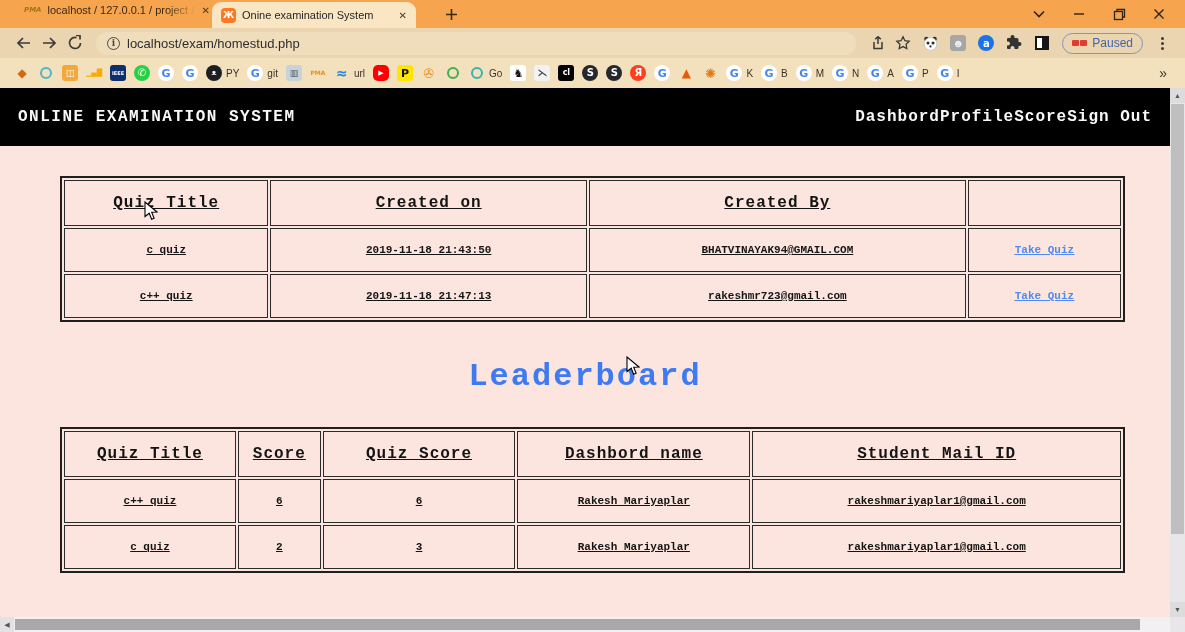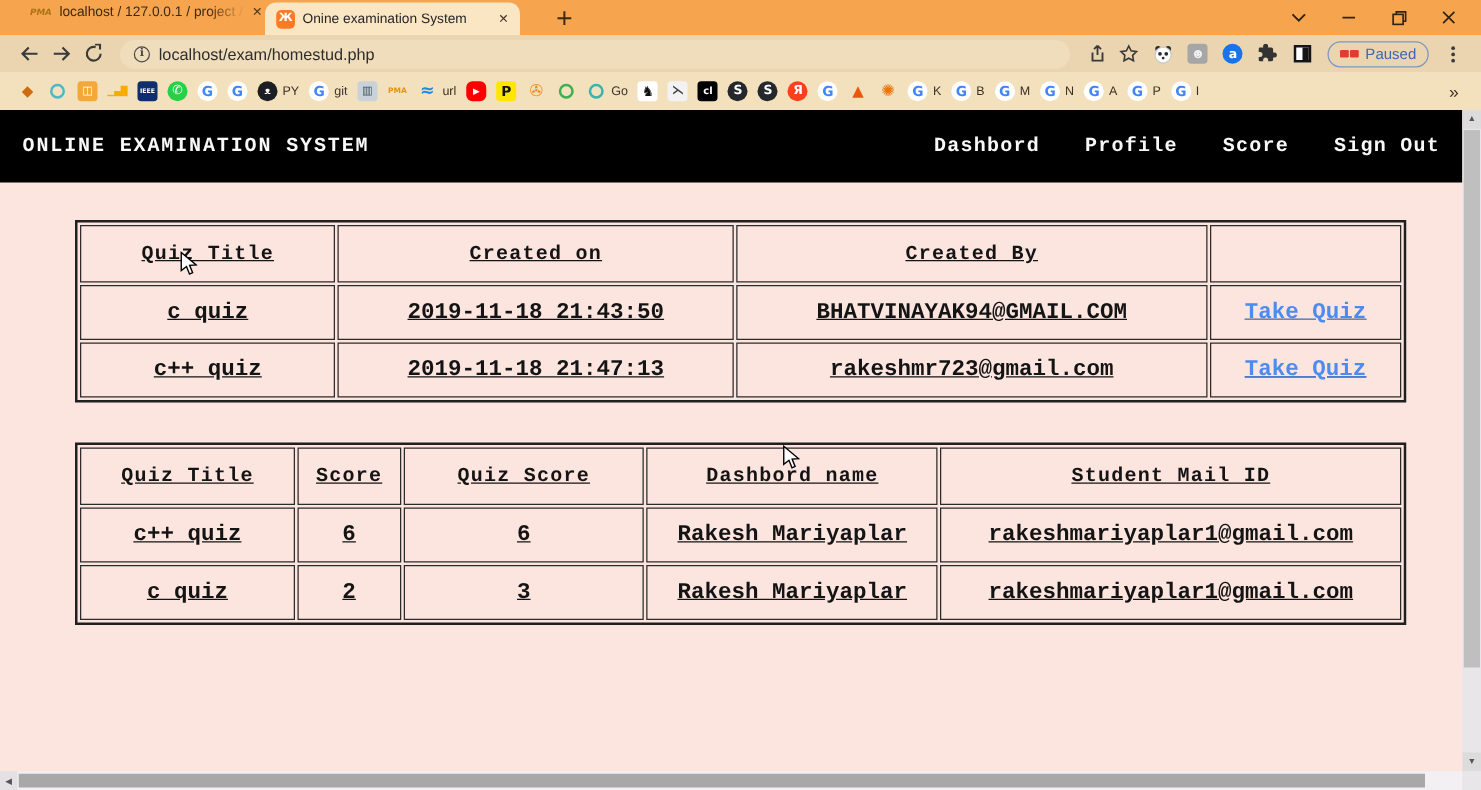--- a/index.html
+++ b/index.html
@@ -61,33 +61,33 @@
   .bm-lb { font-size:10px; color:#3c3127; }
   .bm-overflow { margin-left:auto; font-size:14px; color:#3c3127; padding-right:8px; }
 
   
   .site { position:absolute; top:88px; left:0; width:1170px; height:544px; overflow:hidden;
           background:var(--page-bg,#fce5df); font-family:"Liberation Mono",monospace; font-weight:bold;
           color:var(--text-dark,#141414); }
   .site-nav { height:58px; background:var(--nav-bg,#000); color:var(--nav-fg,#f8f8f8);
               display:flex; align-items:center; justify-content:space-between; padding:0 18px; }
   .brand { font-size:16px; letter-spacing:1.5px; }
-  .nav-links { display:flex; gap:36px; font-size:16px; letter-spacing:1px; }
+  .nav-links { display:flex; font-size:16px; letter-spacing:1px; }
   .nav-links a { color:var(--nav-fg,#f8f8f8); text-decoration:none; font-weight:bold; }
 
   h1.welcome { margin-top:24px; text-align:center; font-size:32px; letter-spacing:2px; font-weight:bold; }
   h2.board-title { margin-top:36px; text-align:center; font-size:32px; letter-spacing:2px;
                    color:var(--heading-blue,#3e7bf2); font-weight:bold; }
 
   table.data { border-collapse:separate; border-spacing:2px; margin:30px 0 0 60px; width:1065px;
                border:2px solid #1f1f1f;text-decoration:underline; }
   table.board { margin-top:32px; }
   .data th, .data td { border:1px solid #2b2b2b; text-align:center; vertical-align:middle; }
   .data th { height:46px; font-size:16px; letter-spacing:1px; }
-  .data td { height:44px; font-size:18px; }
+  .data td { height:44px; font-size:11px; }
   a.take-quiz { color:var(--link-blue,#4d8bf0); text-decoration:underline; font-weight:bold; }
   .q1{width:199px} .q2{width:308px} .q3{width:367px} .q4{width:149px}
   .b1{width:166px} .b2{width:80px} .b3{width:186px} .b4{width:225px} .b5{width:356px}
 
   
   .vscroll { position:absolute; top:88px; right:0; width:15px; height:529px; background:#e8e6e8; }
   .vscroll .arr { position:absolute; left:0; width:15px; height:15px; background:#dcdcdc; color:#555;
                   font-size:7px; display:flex; align-items:center; justify-content:center; }
   .vscroll .arr.up { top:0; } .vscroll .arr.down { bottom:0; }
   .vscroll .thumb { position:absolute; top:16px; left:1px; width:13px; height:430px; background:#c0bfc0; }
@@ -366,20 +366,21 @@
       </tr>
       <tr>
         <td>c++ quiz</td>
         <td>2019-11-18 21:47:13</td>
         <td>rakeshmr723@gmail.com</td>
         <td><a href="#" class="take-quiz">Take Quiz</a></td>
       </tr>
     </tbody>
       </table>
 
+    <h2 class="board-title">Leaderboard</h2>
 
     <table class="data board">
       <tbody>
           <tr>
         <th class="b1">Quiz Title</th>
         <th class="b2">Score</th>
         <th class="b3">Quiz Score</th>
         <th class="b4">Dashbord name</th>
         <th class="b5">Student Mail ID</th>
       </tr>

